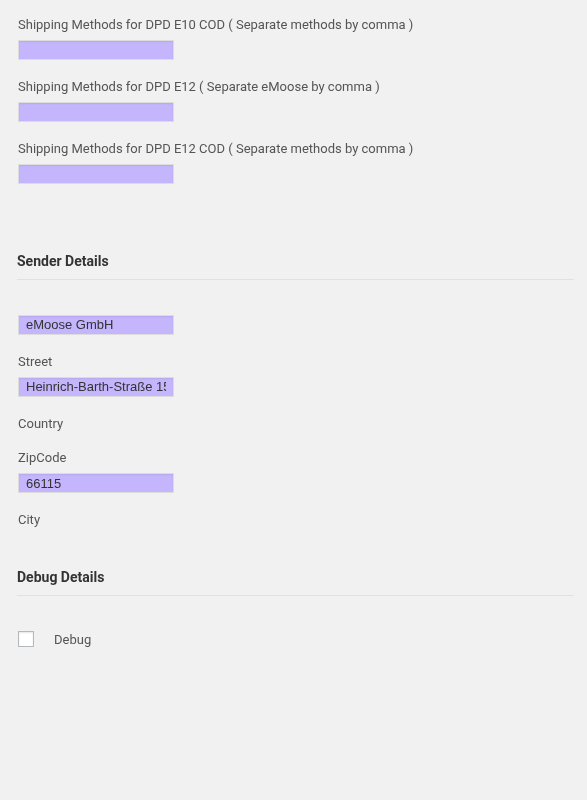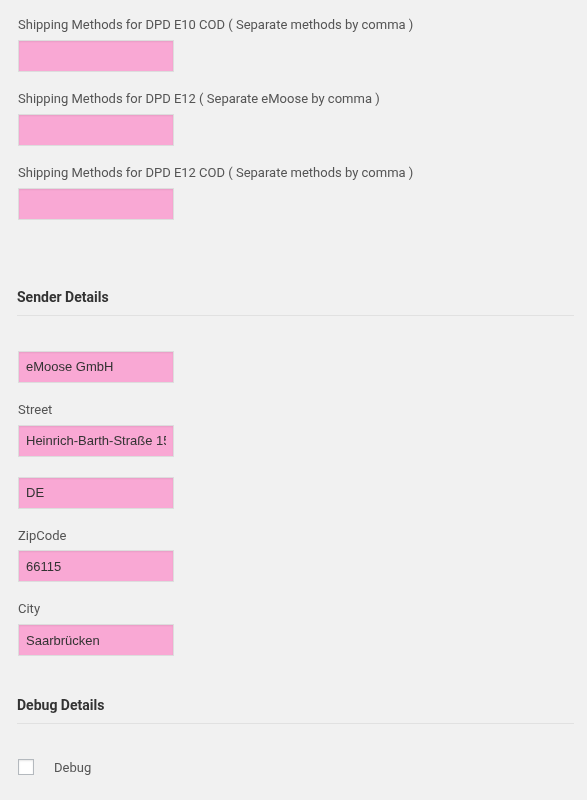--- a/index.html
+++ b/index.html
@@ -13,26 +13,26 @@
     }
     .field-group { margin-bottom: 18px; }
     .field-label {
       color: #555;
       font-size: 13px;
       margin-bottom: 5px;
       line-height: 1.3;
     }
     input[type="text"] {
       width: 156px;
-      height: 32px;
+      height: 20px;
       padding: 3px 7px;
       font-size: 13px;
       border: 1px solid #ddd;
       box-shadow: inset 0 1px 2px rgba(0,0,0,0.07);
-      background: #f9a8d4;
+      background: #c4b5fd;
       color: #333;
     }
     .section-heading {
       font-size: 14px;
       font-weight: 700;
       color: #333;
       padding-bottom: 10px;
       border-bottom: 1px solid #e1e1e1;
     }
     .section-gap-top-large { margin-top: 68px; }
@@ -79,31 +79,30 @@
 <div class="field-group after-heading-gap">
   <input type="text" value="eMoose GmbH" style="">
 </div>
 
 <div class="field-group">
   <div class="field-label">Street</div>
   <input type="text" value="Heinrich-Barth-Straße 15" style="">
 </div>
 
 <div class="field-group">
-  <input type="text" value="DE" style="">
+  <div class="field-label">Country</div>
 </div>
 
 <div class="field-group">
   <div class="field-label">ZipCode</div>
   <input type="text" value="66115" style="">
 </div>
 
 <div class="field-group">
   <div class="field-label">City</div>
-  <input type="text" value="Saarbrücken" style="">
 </div>
 
 <div class="section-heading section-gap-top-medium">Debug Details</div>
 
 <div class="checkbox-row after-heading-gap">
   <input type="checkbox" style="">
   <span class="checkbox-label">Debug</span>
 </div>
 
 </body></html>

